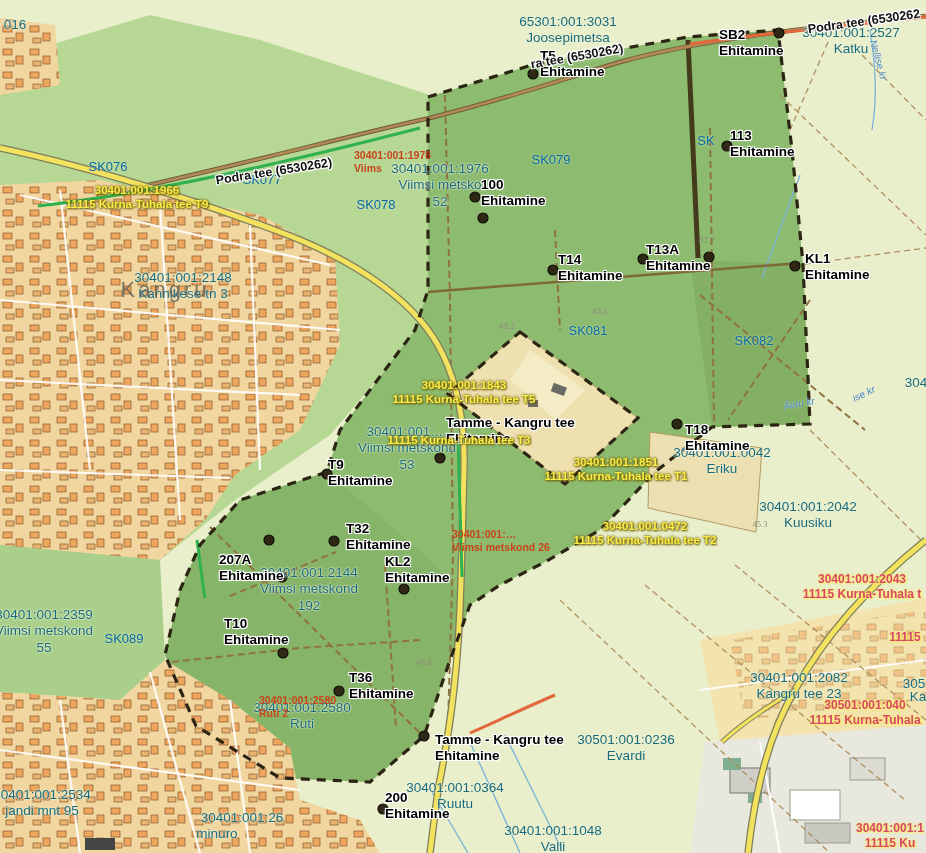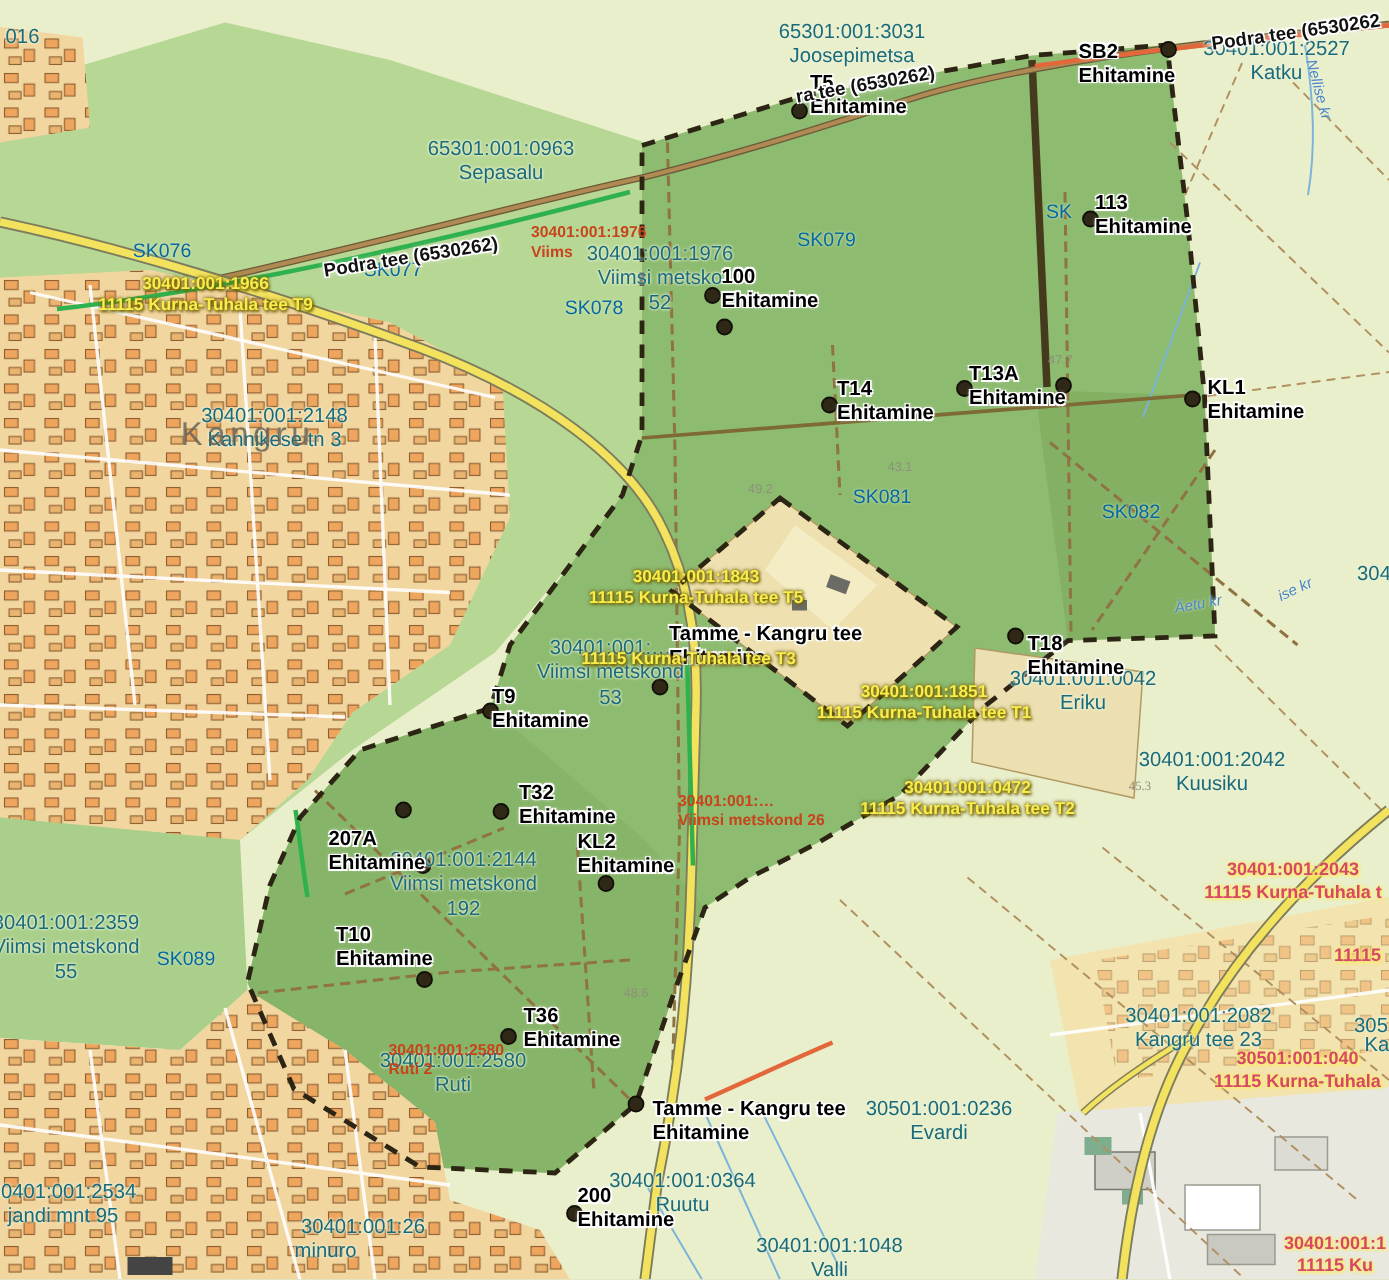--- a/index.html
+++ b/index.html
@@ -171,22 +171,20 @@
         <circle cx="383" cy="809" r="5" class="pt"></circle>
       </g>
   </svg>
 
   <div id="labels">
       <div class="lbl cad" style="left: 13px; top: 25px; transform: translate(-50%, -50%);">016</div>
       <div class="lbl cad" style="left: 566px; top: 30px; transform: translate(-50%, -50%);">65301:001:3031
 Joosepimetsa</div>
       <div class="lbl cad" style="left: 849px; top: 41px; transform: translate(-50%, -50%);">30401:001:2527
 Katku</div>
-      <div class="lbl cad" style="left: 332px; top: 108px; transform: translate(-50%, -50%);">65301:001:0963
-Sepasalu</div>
       <div class="lbl cad" style="left: 438px; top: 186px; transform: translate(-50%, -50%);">30401:001:1976
 Viimsi metsko
 52</div>
       <div class="lbl cad" style="left: 181px; top: 286px; transform: translate(-50%, -50%);">30401:001:2148
 Kannikese tn 3</div>
       <div class="lbl cad" style="left: 405px; top: 449px; transform: translate(-50%, -50%);">30401:001:…
 Viimsi metskond
 53</div>
       <div class="lbl cad" style="left: 720px; top: 461px; transform: translate(-50%, -50%);">30401:001:0042
 Eriku</div>
@@ -210,21 +208,21 @@
 Kuusiku</div>
       <div class="lbl cad" style="left: 40px; top: 803px; transform: translate(-50%, -50%);">30401:001:2534
 jandi mnt 95</div>
       <div class="lbl cad" style="left: 240px; top: 818px; transform: translate(-50%, -50%);">30401:001:26</div>
       <div class="lbl cad" style="left: 215px; top: 834px; transform: translate(-50%, -50%);">minuro</div>
       <div class="lbl cad" style="left: 914px; top: 383px; transform: translate(-50%, -50%);">304</div>
       <div class="lbl cad" style="left: 912px; top: 684px; transform: translate(-50%, -50%);">305</div>
       <div class="lbl cad" style="left: 916px; top: 697px; transform: translate(-50%, -50%);">Ka</div>
       <div class="lbl sk" style="left: 106px; top: 167px; transform: translate(-50%, -50%);">SK076</div>
       <div class="lbl sk" style="left: 260px; top: 180px; transform: translate(-50%, -50%);">SK077</div>
-      <div class="lbl sk" style="left: 374px; top: 205px; transform: translate(-50%, -50%); margin-left: 20px;">SK078</div>
+      <div class="lbl sk" style="left: 374px; top: 205px; transform: translate(-50%, -50%);">SK078</div>
       <div class="lbl sk" style="left: 549px; top: 160px; transform: translate(-50%, -50%);">SK079</div>
       <div class="lbl sk" style="left: 586px; top: 331px; transform: translate(-50%, -50%);">SK081</div>
       <div class="lbl sk" style="left: 752px; top: 341px; transform: translate(-50%, -50%);">SK082</div>
       <div class="lbl sk" style="left: 122px; top: 639px; transform: translate(-50%, -50%);">SK089</div>
       <div class="lbl sk" style="left: 704px; top: 141px; transform: translate(-50%, -50%);">SK</div>
       <div class="lbl marker" style="left: 717px; top: 43px; transform: translate(0px, -50%);">SB2
 Ehitamine</div>
       <div class="lbl marker" style="left: 538px; top: 64px; transform: translate(0px, -50%);">T5
 Ehitamine</div>
       <div class="lbl marker" style="left: 728px; top: 144px; transform: translate(0px, -50%);">113

